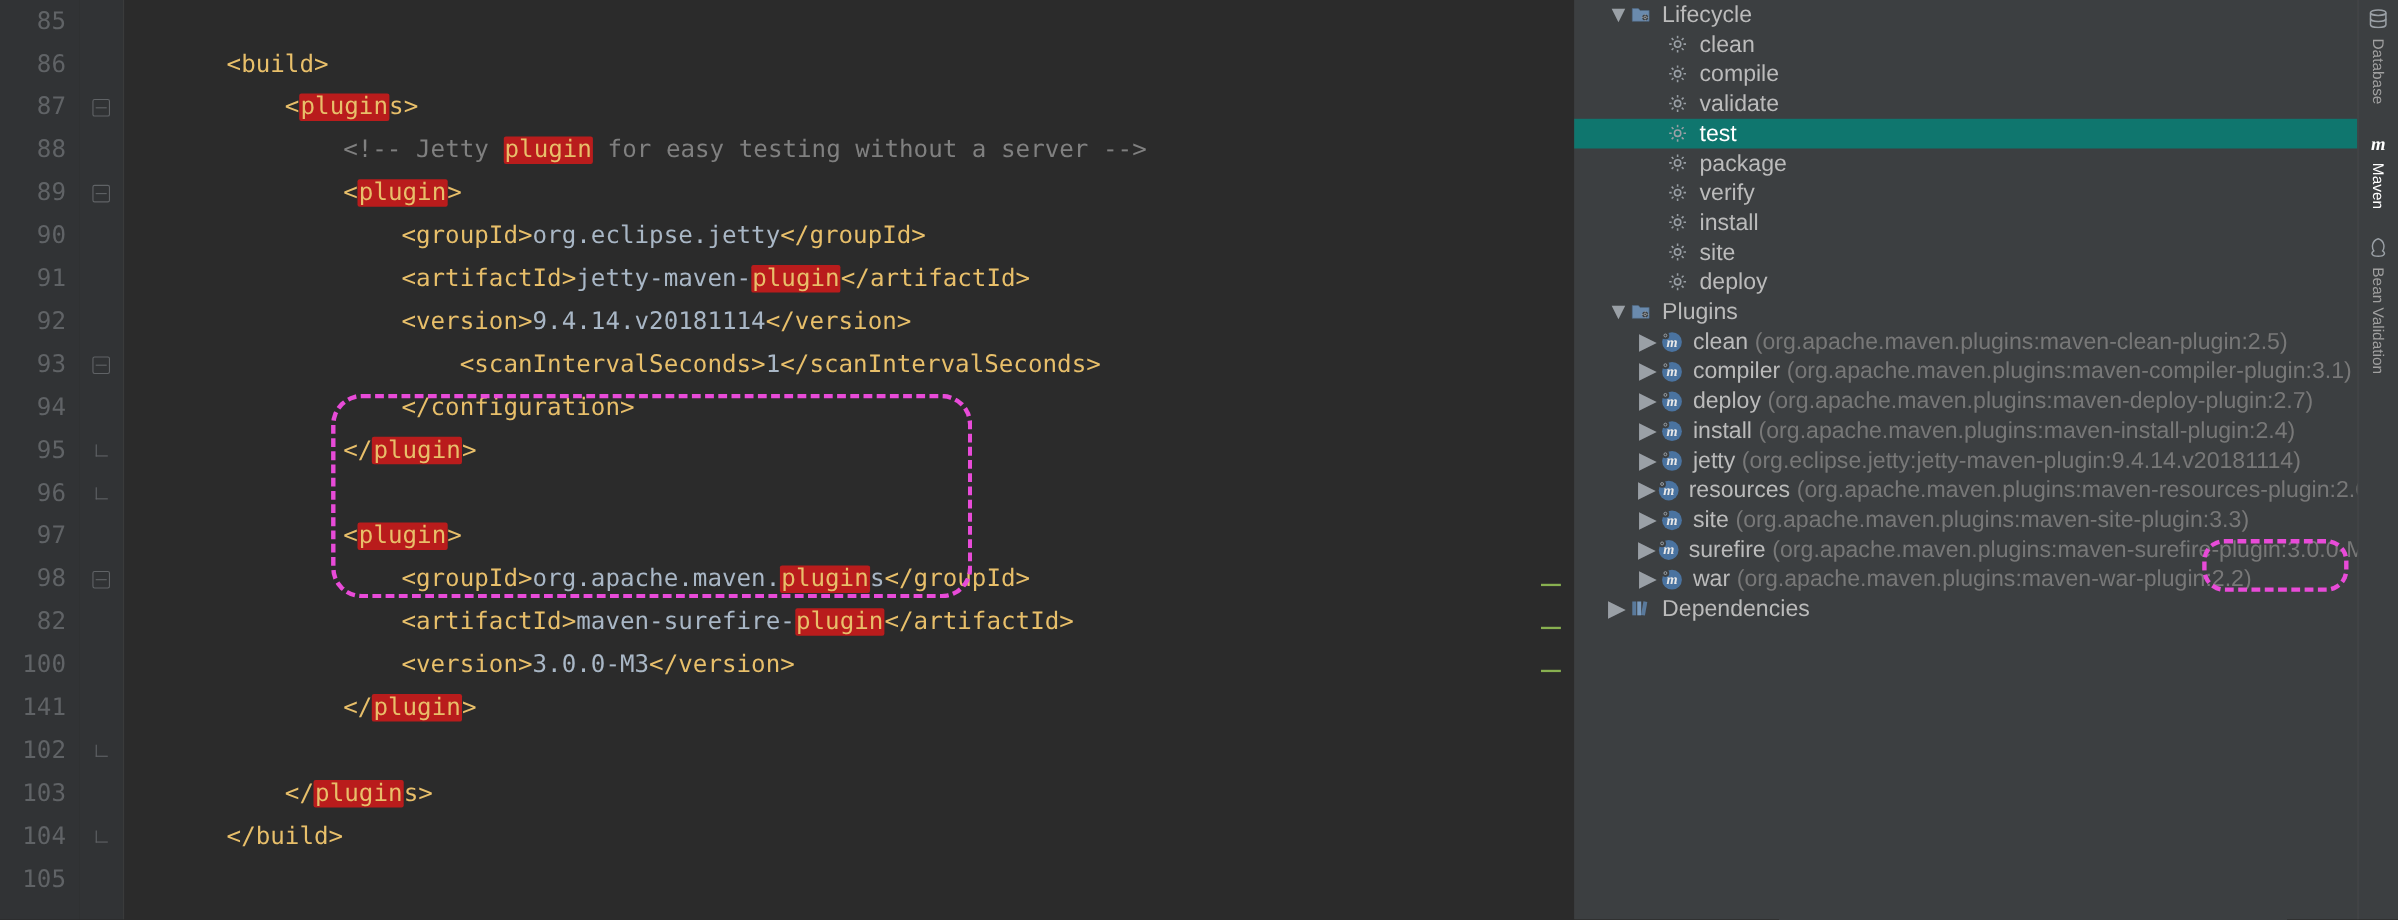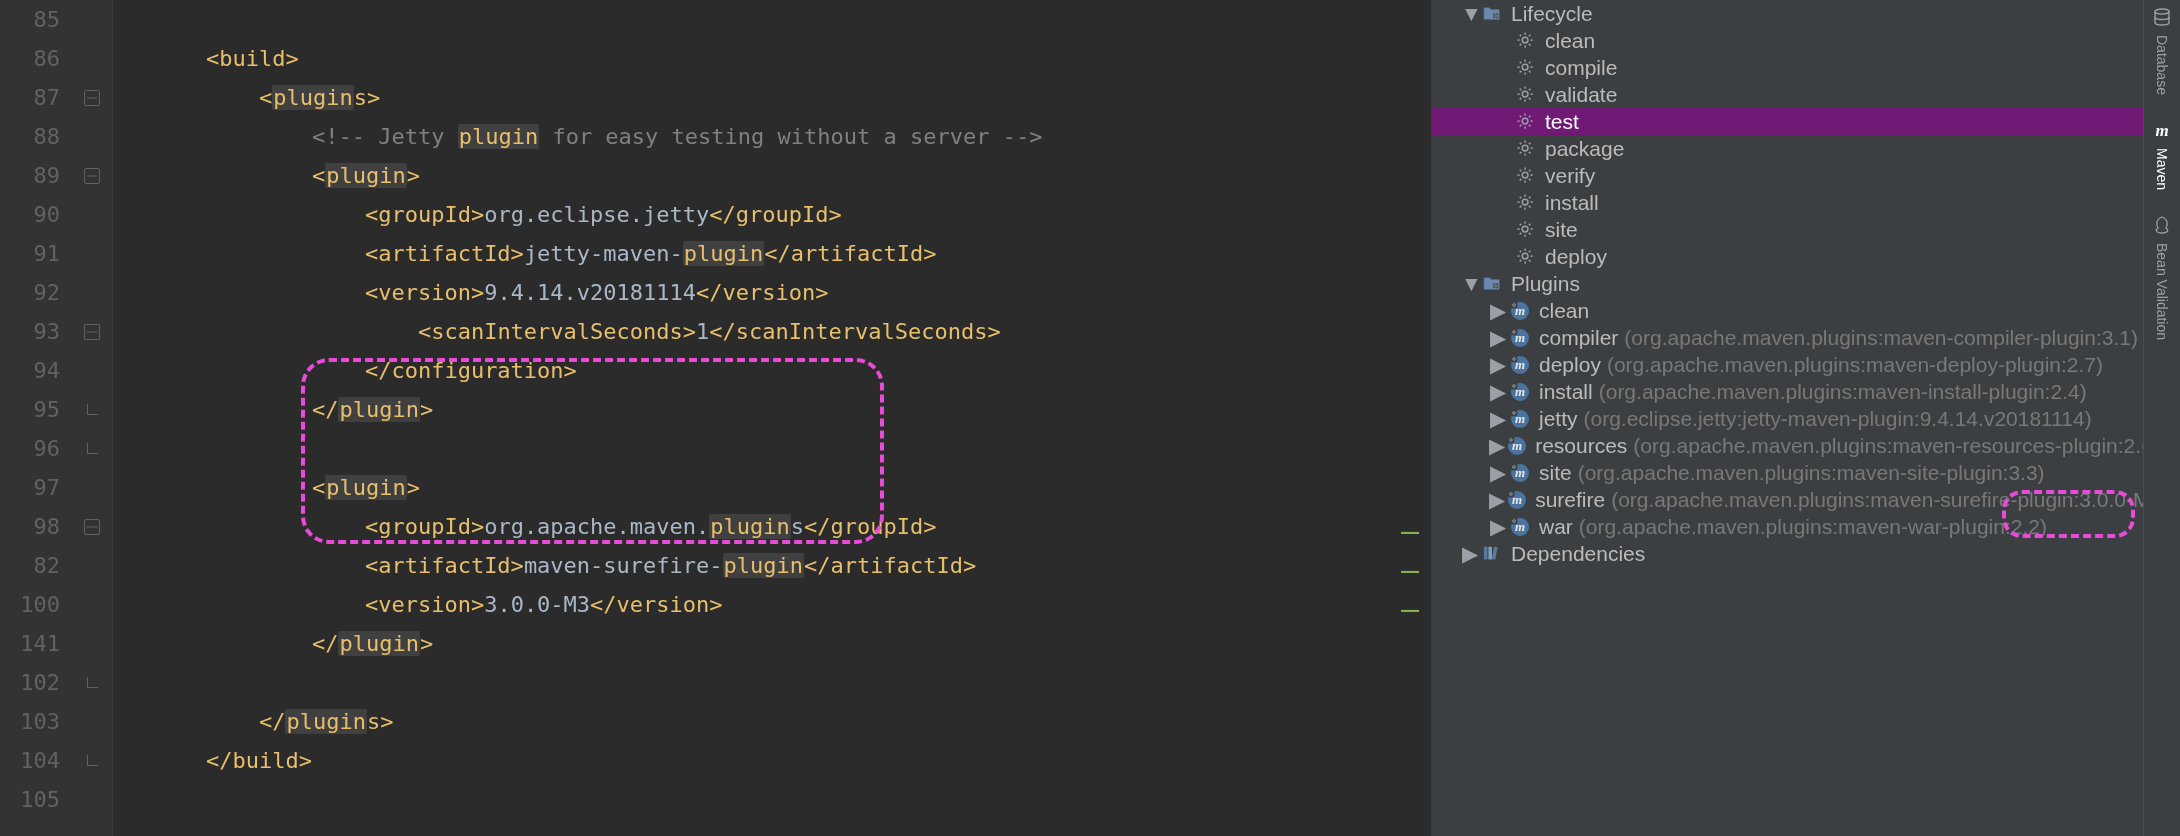--- a/index.html
+++ b/index.html
@@ -35,21 +35,21 @@
     font-size: 22px;
     position: relative;
     background:#2b2b2b;
     overflow:hidden;
   }
   .editor .line{height:39px;line-height:39px;white-space:pre;padding-left:40px;}
   
   .tag{color:#e8bf6a;}
   .txt{color:#a9b7c6;}
   .cmt{color:#808080;margin-top:35px;}
-  .hl{background:#404040;color:#e8bf6a;border-radius:2px;padding:0 1px;}
+  .hl{background:#b91c1c;color:#e8bf6a;border-radius:2px;padding:0 1px;}
   
   .annot{
     position:absolute;border:4px dashed #e84bd8;border-radius:28px;
     pointer-events:none;
   }
   .annot1{left:188px;top:358px;width:575px;height:178px;}
   .annot2{right:8px;top:490px;width:125px;height:40px;border-radius:20px;}
   
   .diff-mark{position:absolute;right:12px;color:#88b050;font-size:30px;}
   
@@ -60,21 +60,21 @@
     font-family:"Segoe UI","Helvetica Neue",sans-serif;
     font-size:21px;
     color:#bbbbbb;
     position:relative;
     overflow:hidden;
   }
   .maven .row{height:27px;line-height:27px;display:flex;align-items:center;white-space:nowrap;}
   .maven .indent1{padding-left:30px;}
   .maven .indent2{padding-left:58px;}
   .maven .indent3{padding-left:84px;}
-  .maven .row.sel{background:#701a75;color:#fff;}
+  .maven .row.sel{background:#0f766e;color:#fff;}
   .maven .tw{display:inline-block;width:18px;text-align:center;color:#9aa0a6;margin-right:2px;}
   .maven .ico{display:inline-flex;width:22px;height:22px;margin-right:8px;align-items:center;justify-content:center;}
   .ico.gear svg{width:18px;height:18px;}
   .ico.folder svg{width:20px;height:18px;}
   .ico.m svg{width:20px;height:20px;}
   .ico.lib svg{width:18px;height:18px;}
   .maven .lbl{color:#bbbbbb;}
   .maven .detail{color:#787878;margin-left:6px;}
   .maven .row.sel .lbl{color:#fff;}
   
@@ -277,20 +277,21 @@
         <span class="lbl">Plugins</span>
       </div>
       <div class="row indent2">
         <span class="tw">▶</span>
         <span class="ico m">
           <svg viewBox="0 0 20 20">
             <use href="#svg-m"></use>
           </svg>
         </span>
         <span class="lbl">clean</span>
+        <span class="detail">(org.apache.maven.plugins:maven-clean-plugin:2.5)</span>
       </div>
       <div class="row indent2">
         <span class="tw">▶</span>
         <span class="ico m">
           <svg viewBox="0 0 20 20">
             <use href="#svg-m"></use>
           </svg>
         </span>
         <span class="lbl">compiler</span>
         <span class="detail">(org.apache.maven.plugins:maven-compiler-plugin:3.1)</span>

